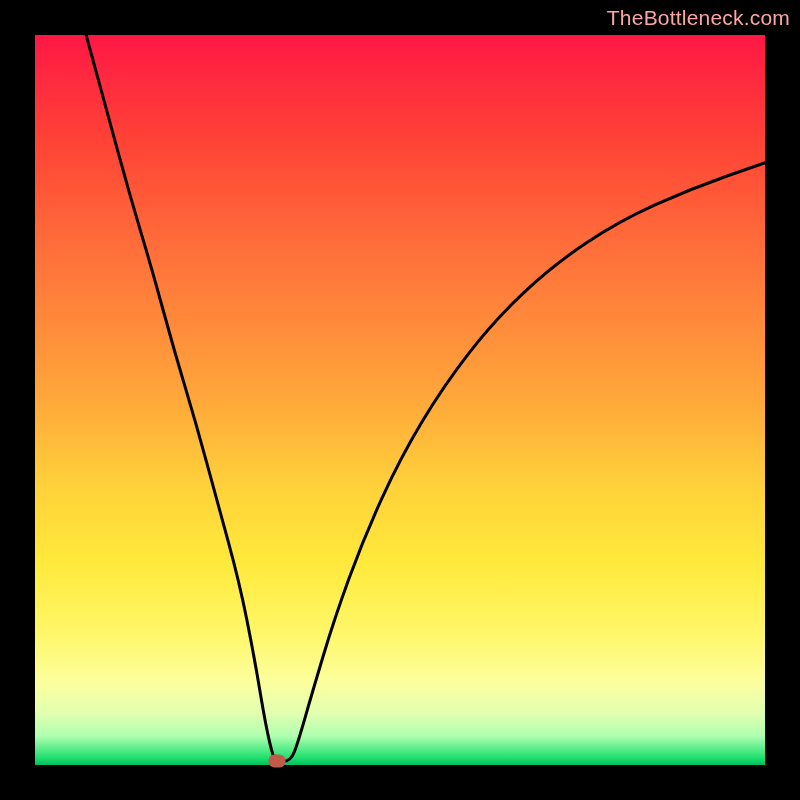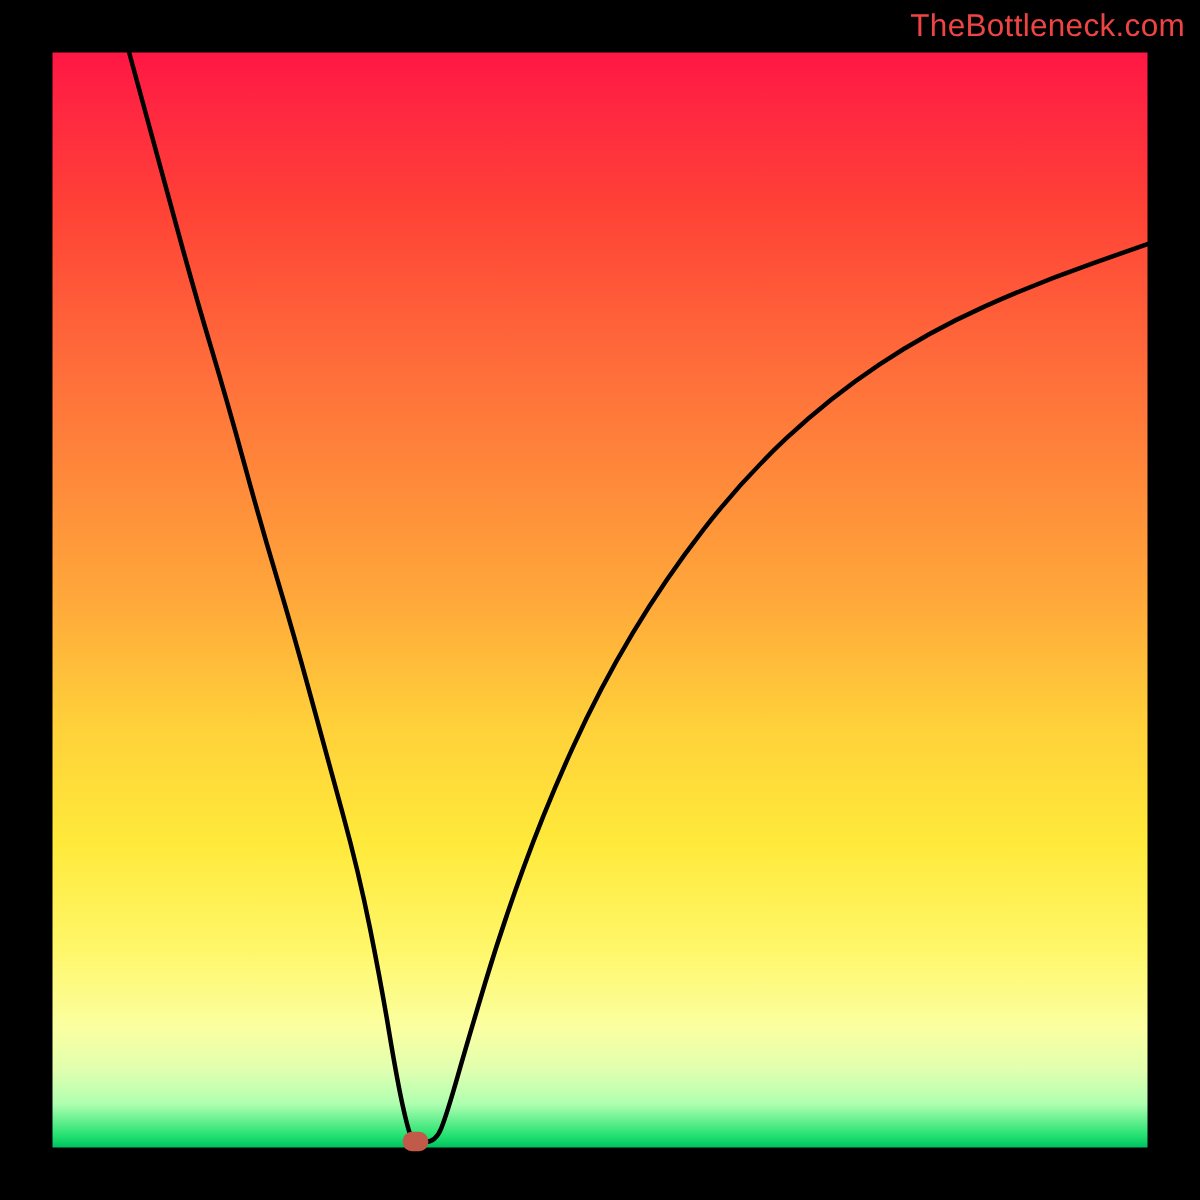--- a/index.html
+++ b/index.html
@@ -41,21 +41,21 @@
       #e0ffb0 93%,
       #b0ffb0 96%,
       #20e070 99%,
       #00c060 100%
     );
   }
   .watermark {
     position: absolute;
     top: 6px;
     right: 10px;
-    color: #ef4444;
+    color: #fca5a5;
     font-size: 21px;
     font-weight: 500;
     letter-spacing: 0.2px;
     user-select: none;
   }
   svg.curve {
     position: absolute;
     left: 35px;
     top: 35px;
     width: 730px;

